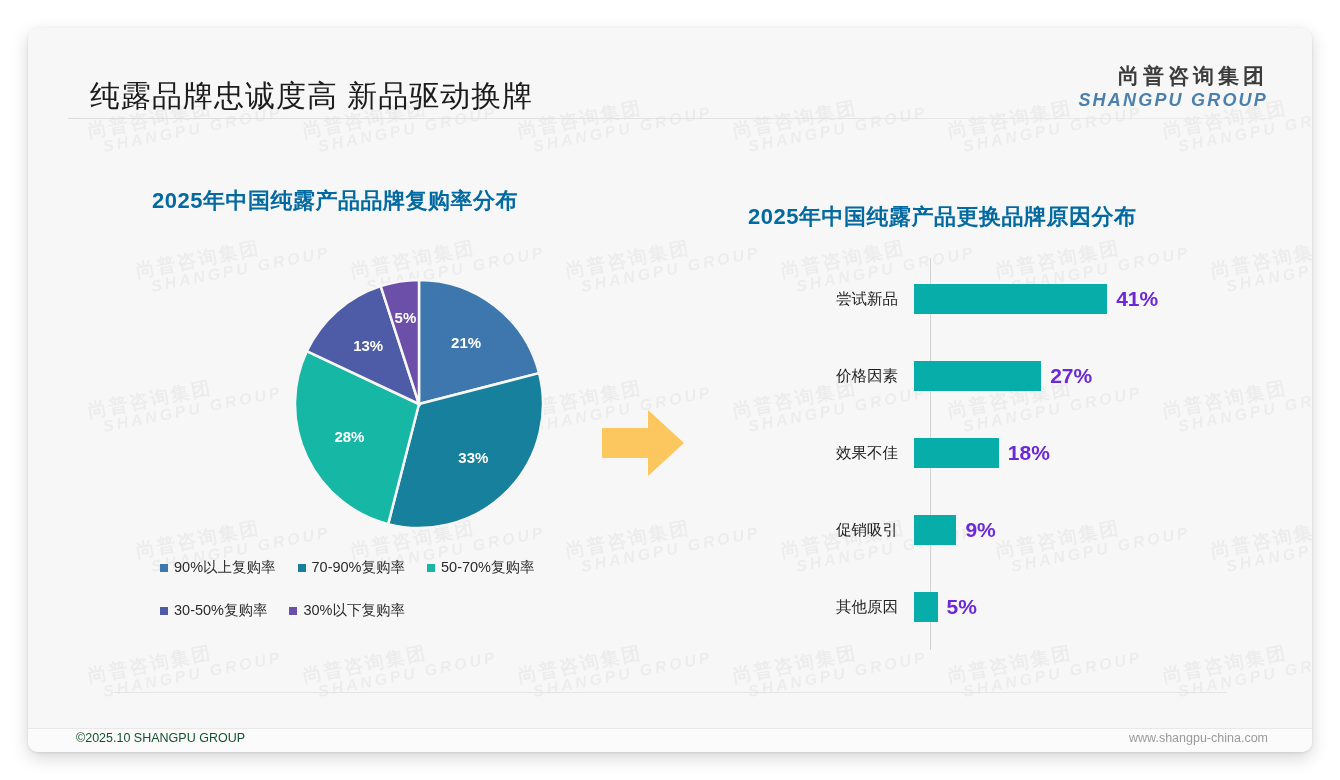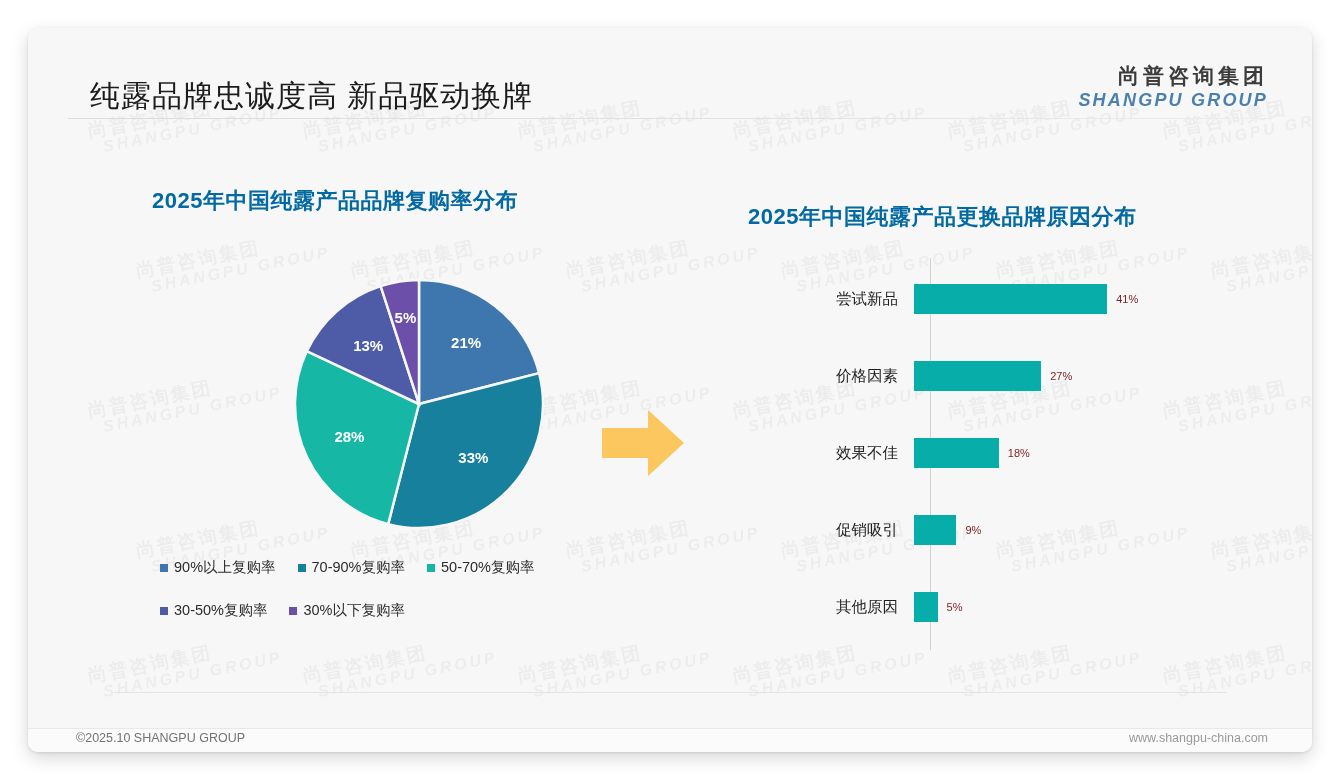--- a/index.html
+++ b/index.html
@@ -204,23 +204,24 @@
     height: 30px;
     display: flex;
     align-items: center;
   }
   .bar-fill {
     height: 30px;
     background: #07ada9;
   }
   .bar-value {
     margin-left: 9px;
-    font-size: 11px;
-    color: #7f1d1d;
+    font-size: 21px;
+    color: #6d28d9;
     white-space: nowrap;
+    font-weight: bold;
   }
 
   
   .source-rule {
     position: absolute;
     left: 86px;
     top: 664px;
     width: 1112px;
     height: 1px;
     background: #e4e4e4;
@@ -253,21 +254,21 @@
     width: 100%;
     height: 23px;
     background: #fbfbfb;
     z-index: 3;
   }
   .footer-left {
     position: absolute;
     left: 48px;
     top: 2px;
     font-size: 12.5px;
-    color: #737373;
+    color: #14532d;
   }
   .footer-right {
     position: absolute;
     right: 44px;
     top: 2px;
     font-size: 12.5px;
     color: #9a9a9a;
   }
 </style>
 </head>

